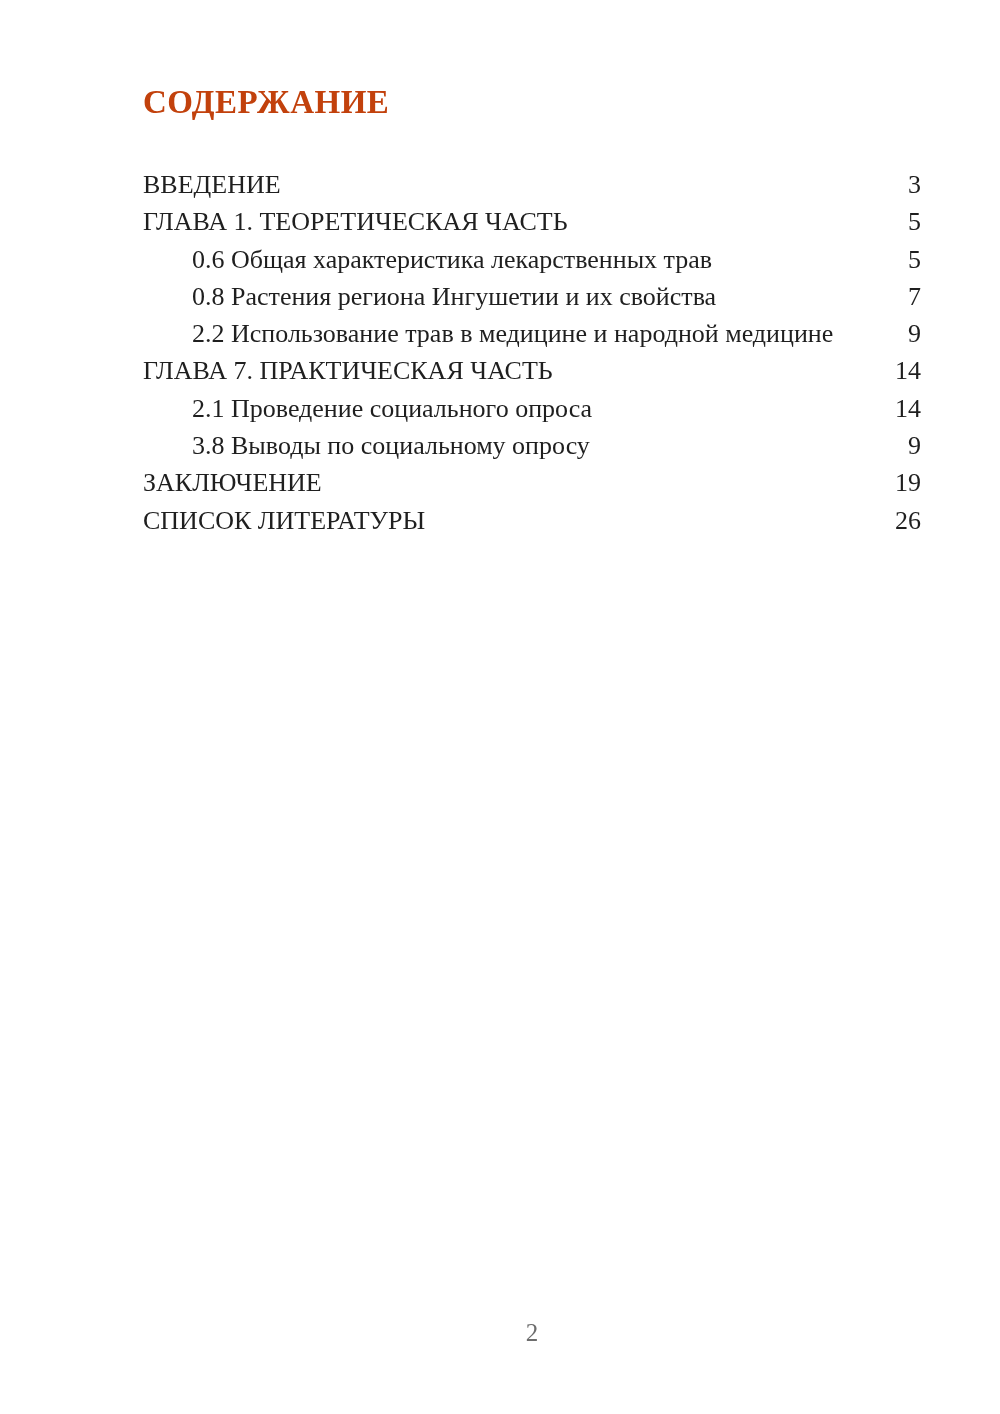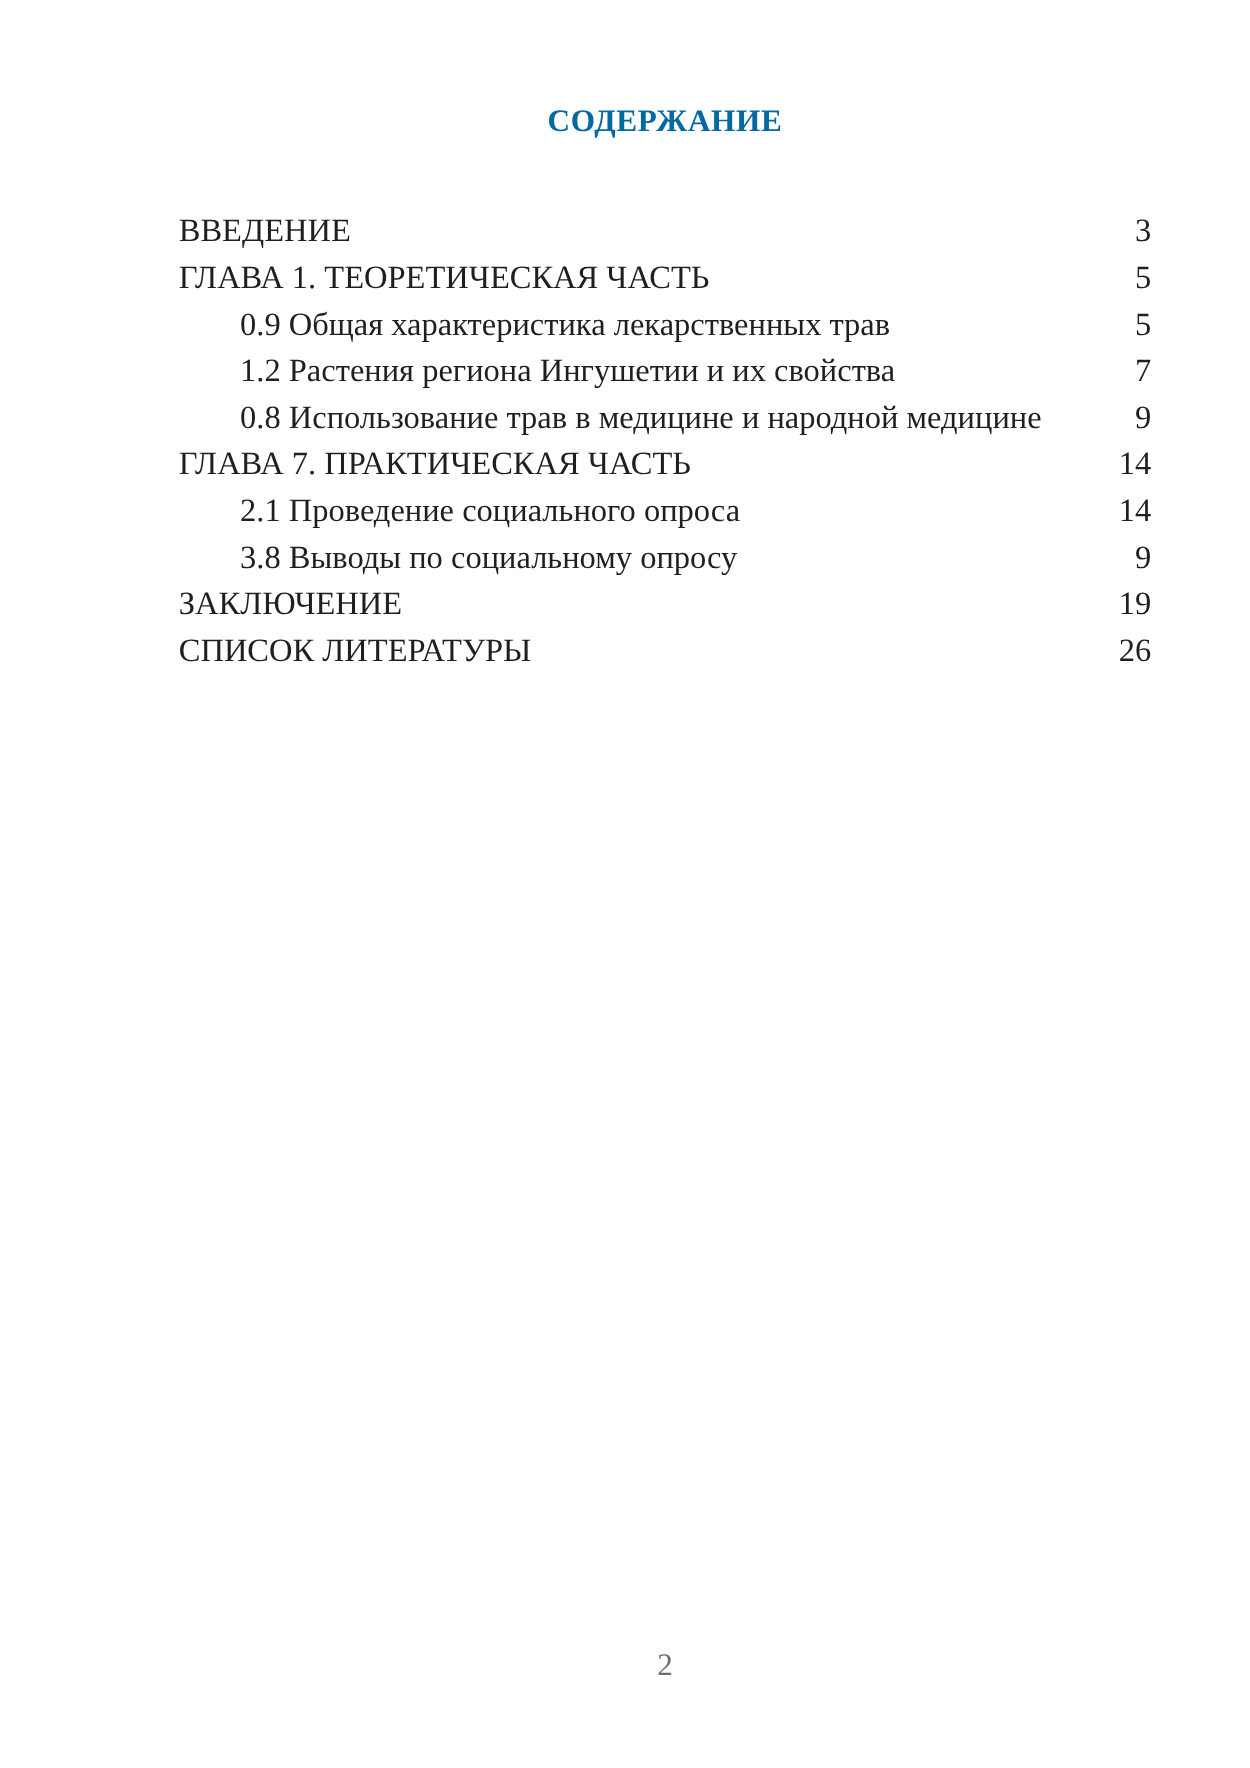--- a/index.html
+++ b/index.html
@@ -15,25 +15,24 @@
     font-family: "Liberation Serif", serif;
     color: #1f1f1f;
     overflow: hidden;
   }
   .doc-title {
     position: absolute;
     top: 84px;
     left: 143px;
     width: 778px;
     margin: 0;
-    text-align: center;
-    font-size: 25px;
+    font-size: 33px;
     font-weight: bold;
     letter-spacing: 0.5px;
-    color: #0369a1;
+    color: #c2410c;
   }
   .toc {
     position: absolute;
     top: 166px;
     left: 143px;
     width: 778px;
   }
   .toc-row {
     display: flex;
     justify-content: space-between;
@@ -76,29 +75,29 @@
   <div class="toc" id="toc">
       <div class="toc-row level0">
     <span class="toc-label">ВВЕДЕНИЕ</span>
     <span class="toc-page">3</span>
   </div>
       <div class="toc-row level0">
     <span class="toc-label">ГЛАВА 1. ТЕОРЕТИЧЕСКАЯ ЧАСТЬ</span>
     <span class="toc-page">5</span>
   </div>
       <div class="toc-row level1">
-    <span class="toc-label">0.9 Общая характеристика лекарственных трав</span>
+    <span class="toc-label">0.6 Общая характеристика лекарственных трав</span>
     <span class="toc-page">5</span>
   </div>
       <div class="toc-row level1">
-    <span class="toc-label">1.2 Растения региона Ингушетии и их свойства</span>
+    <span class="toc-label">0.8 Растения региона Ингушетии и их свойства</span>
     <span class="toc-page">7</span>
   </div>
       <div class="toc-row level1">
-    <span class="toc-label">0.8 Использование трав в медицине и народной медицине</span>
+    <span class="toc-label">2.2 Использование трав в медицине и народной медицине</span>
     <span class="toc-page">9</span>
   </div>
       <div class="toc-row level0">
     <span class="toc-label">ГЛАВА 7. ПРАКТИЧЕСКАЯ ЧАСТЬ</span>
     <span class="toc-page">14</span>
   </div>
       <div class="toc-row level1">
     <span class="toc-label">2.1 Проведение социального опроса</span>
     <span class="toc-page">14</span>
   </div>

